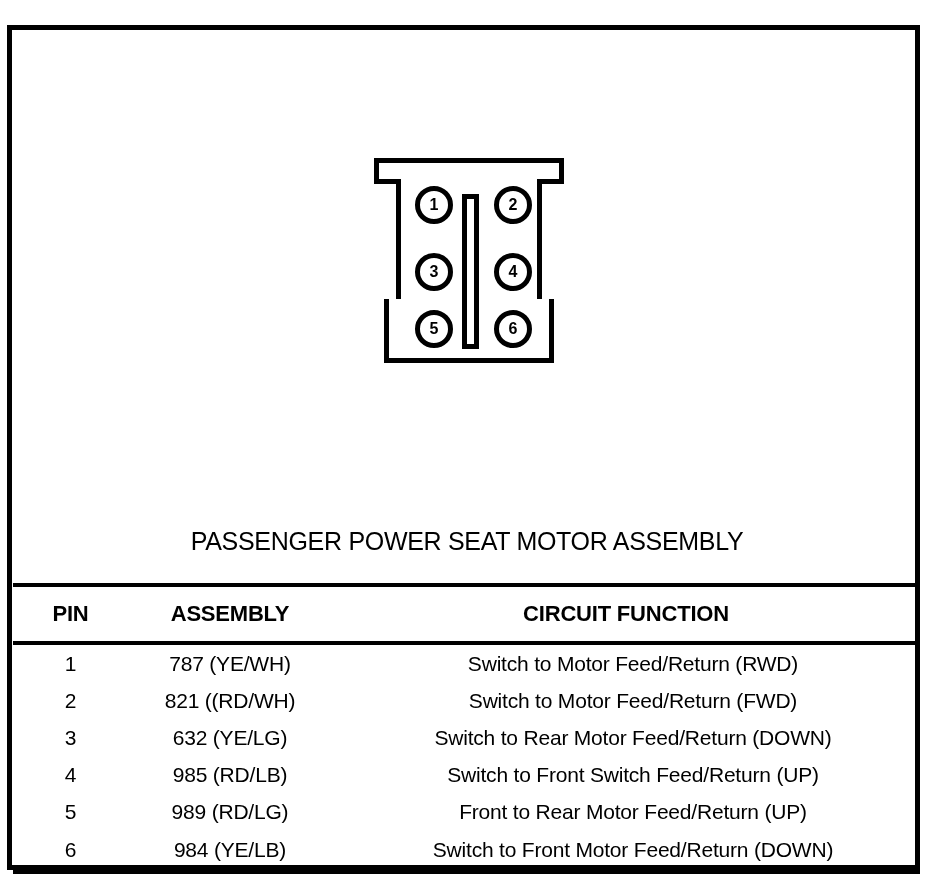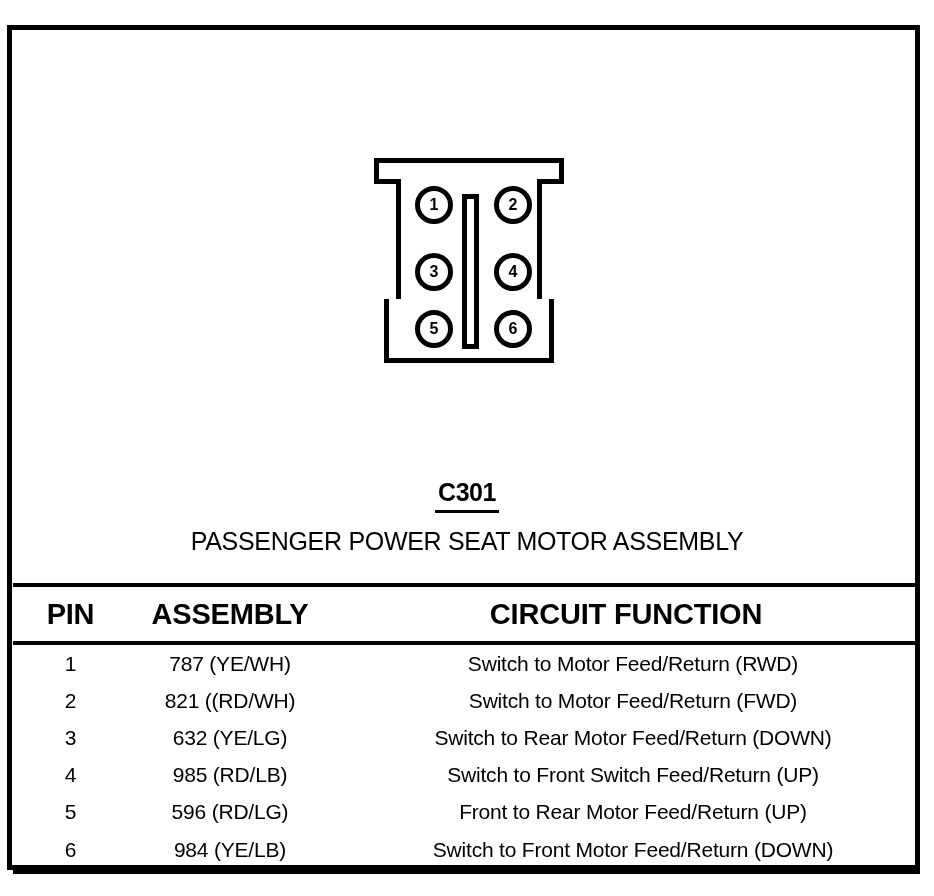--- a/index.html
+++ b/index.html
@@ -163,21 +163,21 @@
   #pin-table td, #pin-table th {
     border: 0;
     padding: 0;
   }
   #pin-table .col-pin      { width: 115px; }
   #pin-table .col-circuit  { width: 204px; }
   #pin-table .col-function { width: 588px; }
 
   #pin-table thead th {
     height: 54px;
-    font-size: 29px;
+    font-size: 22px;
     font-weight: bold;
     text-align: center;
     vertical-align: middle;
     border-top: 4px solid #000;
     border-bottom: 4px solid #000;
     letter-spacing: -0.2px;
   }
   #pin-table tbody td {
     height: 37px;
     font-size: 21px;
@@ -211,23 +211,20 @@
     <div id="conn-keyway"></div>
 
     <div class="pin" id="pin-1">1</div>
     <div class="pin" id="pin-2">2</div>
     <div class="pin" id="pin-3">3</div>
     <div class="pin" id="pin-4">4</div>
     <div class="pin" id="pin-5">5</div>
     <div class="pin" id="pin-6">6</div>
   </div>
 
-  <div id="connector-id">
-    <span>C301</span>
-  </div>
   <div id="assembly-name">PASSENGER POWER SEAT MOTOR ASSEMBLY</div>
 
   <table id="pin-table">
     <colgroup>
       <col class="col-pin">
       <col class="col-circuit">
       <col class="col-function">
     </colgroup>
     <thead>
       <tr>
@@ -252,21 +249,21 @@
         <td class="cell-circuit rule-right">632 (YE/LG)</td>
         <td class="cell-function">Switch to Rear Motor Feed/Return (DOWN)</td>
       </tr>
       <tr>
         <td class="cell-pin rule-right">4</td>
         <td class="cell-circuit rule-right">985 (RD/LB)</td>
         <td class="cell-function">Switch to Front Switch Feed/Return (UP)</td>
       </tr>
       <tr>
         <td class="cell-pin rule-right">5</td>
-        <td class="cell-circuit rule-right">596 (RD/LG)</td>
+        <td class="cell-circuit rule-right">989 (RD/LG)</td>
         <td class="cell-function">Front to Rear Motor Feed/Return (UP)</td>
       </tr>
       <tr>
         <td class="cell-pin rule-right">6</td>
         <td class="cell-circuit rule-right">984 (YE/LB)</td>
         <td class="cell-function">Switch to Front Motor Feed/Return (DOWN)</td>
       </tr>
     </tbody>
   </table>
 

